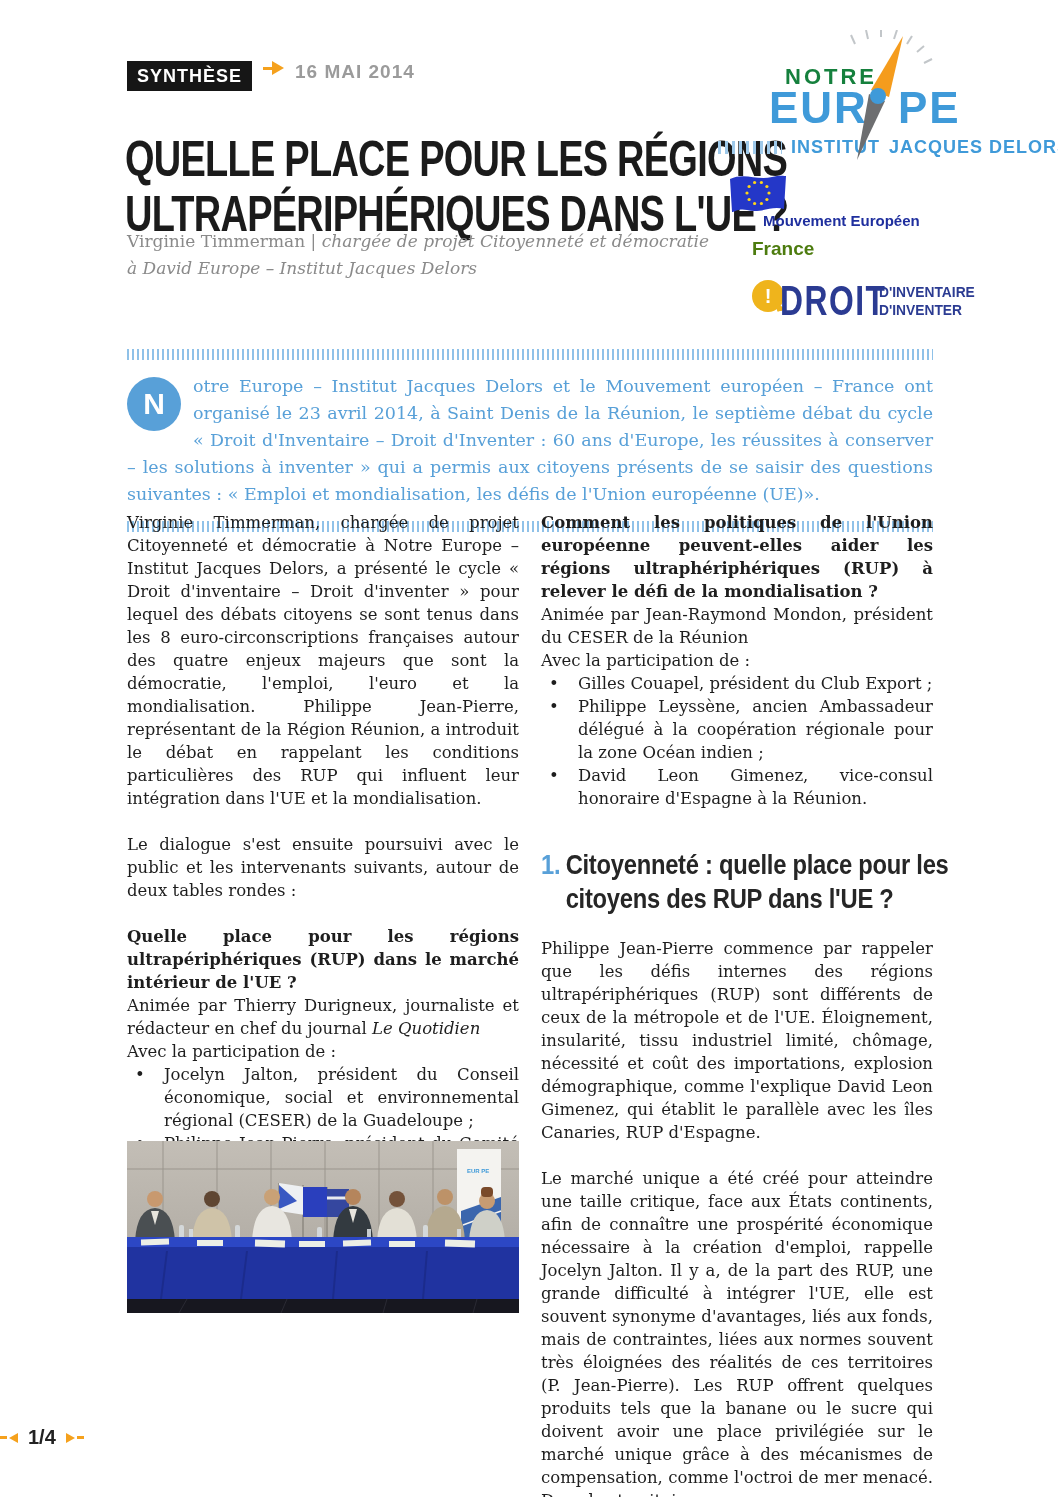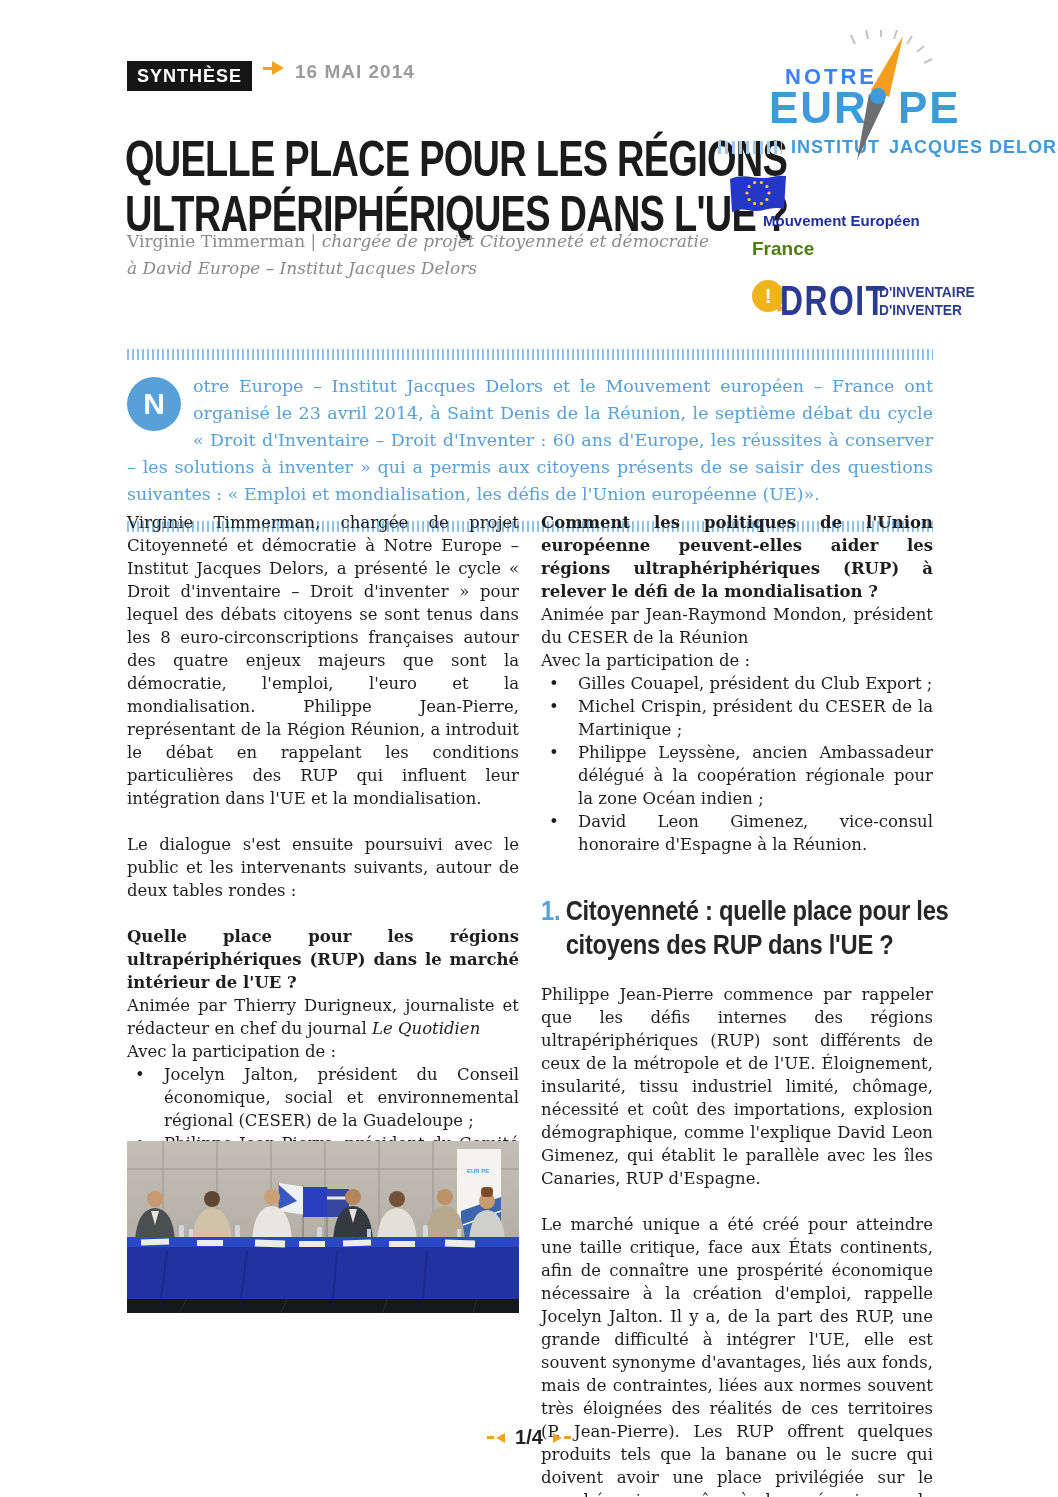--- a/index.html
+++ b/index.html
@@ -17,21 +17,21 @@
 
   .title{position:absolute;left:125px;top:98px;font-family:"Liberation Sans",sans-serif;font-weight:bold;
          color:#1b1b1b;font-size:50px;line-height:55px;letter-spacing:-1px;white-space:nowrap;
          transform:scaleX(.76);transform-origin:left top;}
 
   .author{position:absolute;left:127px;top:228px;color:#8a8a8a;font-size:17px;line-height:27px;}
   .author .role{font-style:italic;}
 
   
   .ne-logo{position:absolute;left:713px;top:40px;width:305px;height:130px;font-family:"Liberation Sans",sans-serif;}
-  .ne-notre{position:absolute;left:72px;top:24px;color:#3b82f6;font-weight:bold;font-size:22px;letter-spacing:3px;}
+  .ne-notre{position:absolute;left:72px;top:24px;color:#15803d;font-weight:bold;font-size:22px;letter-spacing:3px;}
   .ne-eur{position:absolute;left:56px;top:46px;color:#3f9ad9;font-weight:bold;font-size:44px;letter-spacing:2px;line-height:44px;}
   .ne-pe{margin-left:30px;}
   .ne-row{position:absolute;left:5px;top:97px;display:flex;align-items:center;gap:9px;white-space:nowrap;}
   .ne-hash{width:64px;height:13px;background:repeating-linear-gradient(90deg,#9ec9ea 0 3px,transparent 3px 7px);}
   .ne-institut{color:#3f9ad9;font-weight:bold;font-size:18px;letter-spacing:1px;}
   .ne-needle{position:absolute;left:112px;top:-10px;}
 
   
   .mv-flag{position:absolute;left:727px;top:170px;}
   .mv-text{position:absolute;left:763px;top:212px;color:#1f2f9e;font-family:"Liberation Sans",sans-serif;
@@ -72,21 +72,21 @@
 
   .section-head{position:relative;margin:38px 0 21px;padding-left:28px;width:446px;
                 font-family:"Liberation Sans",sans-serif;font-weight:bold;font-size:27px;line-height:34px;
                 color:#262626;text-align:left;letter-spacing:-.3px;transform:scaleX(.88);transform-origin:left top;}
   .section-num{position:absolute;left:0;top:0;color:#58a0d8;}
 
   
   .photo{position:absolute;left:127px;top:1141px;width:392px;height:172px;}
 
   
-  .footer{position:absolute;left:0;top:1426px;width:100%;display:flex;justify-content:center;
+  .footer{position:absolute;left:0;top:1426px;width:100%;display:flex;
           align-items:center;gap:10px;font-family:"Liberation Sans",sans-serif;font-weight:bold;
           font-size:20px;color:#222;}
   .fa{display:flex;align-items:center;gap:2px;}
   .fa .dash{width:7px;height:3px;background:#f5a11d;}
   .fa .tl{width:0;height:0;border-right:9px solid #f5a11d;border-top:5px solid transparent;border-bottom:5px solid transparent;}
   .fa .tr{width:0;height:0;border-left:9px solid #f5a11d;border-top:5px solid transparent;border-bottom:5px solid transparent;}
 </style>
 </head>
 <body>
 
@@ -182,21 +182,20 @@
       <li>Martin Wittenberg, membre du Comité de citoyens de l'Initiative citoyenne européenne « One Single Tariff ».</li>
     </ul>
   </div>
 
   <div class="col col-right">
     <p class="rt-title tight">Comment les politiques de l'Union européenne peuvent-elles aider les régions ultraphériphériques (RUP) à relever le défi de la mondialisation ?</p>
     <p class="tight">Animée par Jean-Raymond Mondon, président du CESER de la Réunion</p>
     <p class="tight">Avec la participation de :</p>
     <ul class="participants">
       <li>Gilles Couapel, président du Club Export ;</li>
-      <li>Michel Crispin, président du CESER de la Martinique ;</li>
       <li>Philippe Leyssène, ancien Ambassadeur délégué à la coopération régionale pour la zone Océan indien ;</li>
       <li>David Leon Gimenez, vice-consul honoraire d'Espagne à la Réunion.</li>
     </ul>
     <h2 class="section-head">
       <span class="section-num">1.</span>
       <span>Citoyenneté : quelle place pour les citoyens des RUP dans l'UE ?</span>
     </h2>
     <p>Philippe Jean-Pierre commence par rappeler que les défis internes des régions ultrapériphériques (RUP) sont différents de ceux de la métropole et de l'UE. Éloignement, insularité, tissu industriel limité, chômage, nécessité et coût des importations, explosion démographique, comme l'explique David Leon Gimenez, qui établit le parallèle avec les îles Canaries, RUP d'Espagne.</p>
     <p>Le marché unique a été créé pour atteindre une taille critique, face aux États continents, afin de connaître une prospérité économique nécessaire à la création d'emploi, rappelle Jocelyn Jalton. Il y a, de la part des RUP, une grande difficulté à intégrer l'UE, elle est souvent synonyme d'avantages, liés aux fonds, mais de contraintes, liées aux normes souvent très éloignées des réalités de ces territoires (P. Jean-Pierre). Les RUP offrent quelques produits tels que la banane ou le sucre qui doivent avoir une place privilégiée sur le marché unique grâce à des mécanismes de compensation, comme l'octroi de mer menacé. Dans les territoires</p>
   </div>

